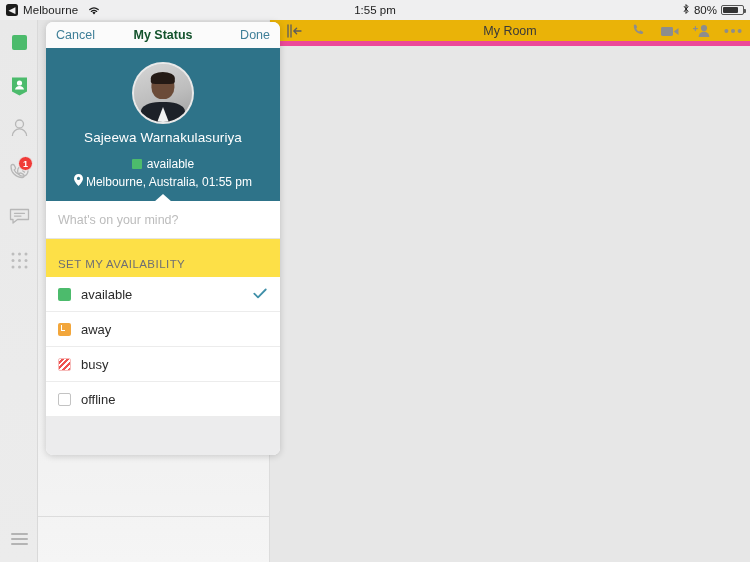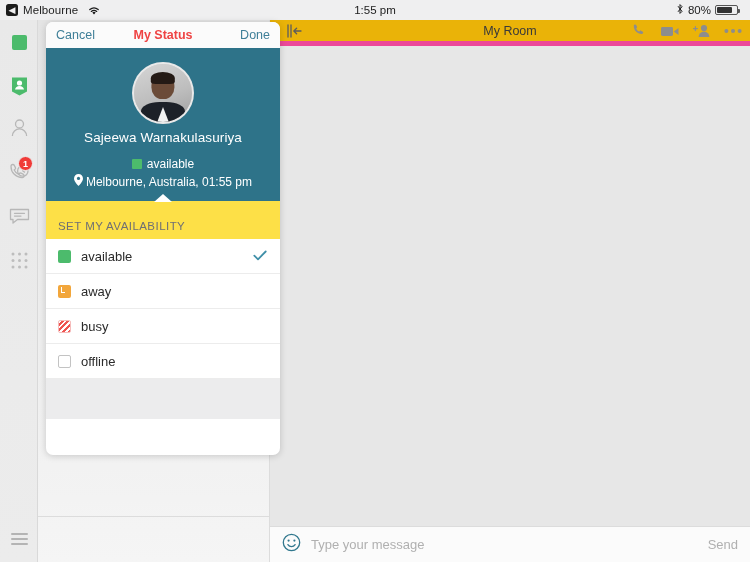--- a/index.html
+++ b/index.html
@@ -19,21 +19,21 @@
   }
   .sb-left { position:absolute; left:6px; display:flex; align-items:center; gap:5px; }
   .sb-back {
     width:12px; height:12px; background:#1c1c1c; border-radius:2.5px;
     display:flex; align-items:center; justify-content:center;
     color:#efeff0; font-size:9px; line-height:1;
   }
   .sb-app { font-size:11.5px; letter-spacing:0.1px; }
   .sb-wifi { margin-left:4px; width:14px; height:11px; position:relative; }
   .sb-center { position:absolute; left:0; width:750px; text-align:center; font-size:11.5px; }
-  .sb-right { position:absolute; right:12px; display:flex; align-items:center; gap:4px; font-size:11.5px;justify-content:flex-end; }
+  .sb-right { position:absolute; right:6px; display:flex; align-items:center; gap:4px; font-size:11.5px;justify-content:flex-end; }
   .batt { width:23px; height:10px; border:1px solid #555; border-radius:2px; position:relative; padding:1px; }
   .batt::after { content:""; position:absolute; right:-3px; top:3px; width:2px; height:4px; background:#555; border-radius:0 1px 1px 0; }
   .batt i { display:block; height:100%; width:80%; background:#333; border-radius:1px; }
 
   
   .rail {
     position:absolute; left:0; top:20px; width:38px; height:542px;
     background:linear-gradient(180deg,#e9e9e9 0%, #ececec 100%);
     border-right:1px solid #d9d9d9;
   }
@@ -97,21 +97,21 @@
     background:#fff; border-radius:7px; overflow:hidden;
     box-shadow:0 1px 7px rgba(0,0,0,0.18);
   }
   .modal-bar {
     height:26px; background:#fbfbfb; display:flex; align-items:center;
     justify-content:space-between; padding:0 10px; position:relative;
   }
   .modal-bar .act { font-size:12.5px; color:#3f7f98; }
   .modal-bar .ttl {
     position:absolute; left:0; width:234px; text-align:center;
-    font-size:12.5px; color:#ef4444; font-weight:bold;
+    font-size:12.5px; color:#14532d; font-weight:bold;
   }
   .hero {
     background:#2E7389; padding-top:14px; padding-bottom:12px;
     text-align:center; color:#fff; position:relative;
   }
   .avatar {
     width:62px; height:62px; border-radius:50%; margin:0 auto 6px;
     border:2px solid rgba(255,255,255,0.55); overflow:hidden;
     background:#cfcfcf; position:relative;
   }
@@ -319,32 +319,20 @@
                 <circle cx="9" cy="3" r="2"></circle>
                 <circle cx="15.6" cy="3" r="2"></circle>
               </g>
           </svg>
         </span>
       </div>
     </div>
 
     <div class="chat-body"></div>
 
-    <div class="composer">
-      <span>
-        <svg width="19" height="19" viewBox="0 0 19 19">
-          <circle cx="9.5" cy="9.5" r="8.2" fill="none" stroke="#31788e" stroke-width="1.3"></circle>
-          <circle cx="6.6" cy="7.6" r="1.1" fill="#31788e"></circle>
-          <circle cx="12.4" cy="7.6" r="1.1" fill="#31788e"></circle>
-          <path d="M5.9 11.6a4.3 4.3 0 0 0 7.2 0" fill="none" stroke="#31788e" stroke-width="1.3" stroke-linecap="round"></path>
-        </svg>
-      </span>
-      <input class="composer-input" type="text" placeholder="Type your message" style="">
-      <span class="send-btn">Send</span>
-    </div>
   </div>
 
   <div class="collapse">
     <svg width="20" height="14" viewBox="0 0 20 14">
       <path d="M2 1v12M5 1v12" stroke="#5c5c5c" stroke-width="1.3" stroke-linecap="round"></path>
       <path d="M15 7H8M10.6 4.2 7.8 7l2.8 2.8" stroke="#5c5c5c" stroke-width="1.3" fill="none" stroke-linecap="round" stroke-linejoin="round"></path>
     </svg>
   </div>
 
   <div class="modal">
@@ -373,20 +361,23 @@
           <svg width="9" height="12" viewBox="0 0 9 12">
             <path d="M4.5 0C2 0 0 2 0 4.5 0 7.9 4.5 12 4.5 12S9 7.9 9 4.5C9 2 7 0 4.5 0z" fill="#fff"></path>
             <circle cx="4.5" cy="4.4" r="1.6" fill="#2E7389"></circle>
           </svg>
         </span>
         <span>Melbourne, Australia, 01:55 pm</span>
       </div>
       <span class="notch"></span>
     </div>
 
+    <div class="mind">
+      <input type="text" placeholder="What's on your mind?" style="">
+    </div>
 
     <div class="sect">SET MY AVAILABILITY</div>
 
     <div class="opt">
       <span class="opt-ico ico-available"></span>
       <span class="opt-label">available</span>
       <span class="opt-check">
         <svg width="14" height="11" viewBox="0 0 14 11">
           <path d="M1.3 5.6 5 9.3 12.7 1.5" stroke="#3f8fa8" stroke-width="1.8" fill="none" stroke-linecap="round" stroke-linejoin="round"></path>
         </svg>

